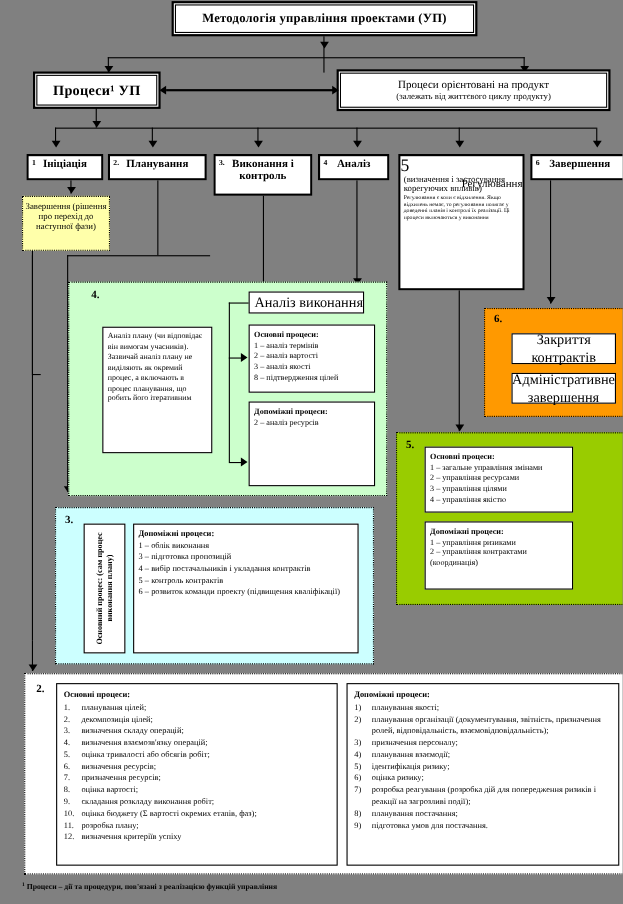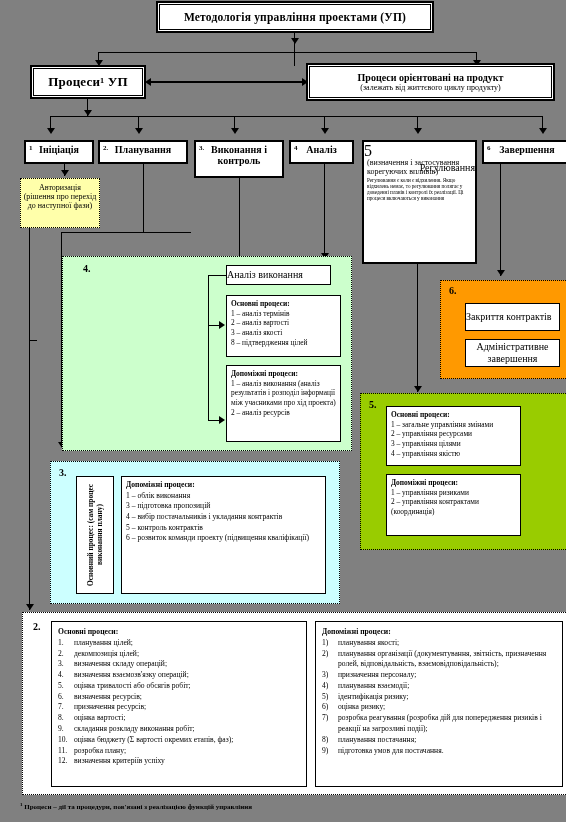--- a/index.html
+++ b/index.html
@@ -52,22 +52,22 @@
 
   .listbox{
     background:#fff;border:1px solid #000;box-sizing:border-box;
     font-size:7.4px;line-height:1.30;padding:3px 4px;
     position:absolute;overflow:hidden;
   }
   .listbox b{font-weight:bold;}
   .listbox .li{white-space:pre-wrap;}
   .ctrbox{
     background:#fff;border:1px solid #000;box-sizing:border-box;
-    display:flex;align-items:center;justify-content:flex-start;
-    text-align:center;font-size:10px;line-height:1.2;position:absolute;
+    display:flex;align-items:center;justify-content:flex-end;
+    text-align:center;font-size:13px;line-height:1.2;position:absolute;
   }
   .vert{
     writing-mode:vertical-rl;transform:rotate(180deg);
     font-weight:bold;font-size:7.4px;text-align:center;line-height:1.25;
   }
   .bigcol{
     font-size:7.6px;line-height:1.42;
   }
   .bigcol .hd{font-weight:bold;}
   .bigcol .row{display:flex;}
@@ -115,21 +115,21 @@
   <div class="ln" style="left:464px;top:52px;width:1px;height:14px;"></div>
   <div class="arrowdn" style="left:83px;top:60px;"></div>
   <div class="arrowdn" style="left:279px;top:38px;"></div>
   <div class="arrowdn" style="left:461px;top:60px;"></div>
 
   <div class="abs dbl title-main" style="left:21px;top:68px;width:110px;height:28px;font-size:13px;">
     <span>Процеси¹ УП</span>
   </div>
 
   <div class="abs dbl" style="left:297px;top:66px;width:243px;height:32px;display:flex;flex-direction:column;align-items:center;justify-content:center;">
-    <div style="font-weight:bold;font-size:10px;">Процеси орієнтовані на продукт</div>
+    <div style="font-weight:normal;font-size:10px;">Процеси орієнтовані на продукт</div>
     <div style="font-size:8px;">(залежать від життєвого циклу продукту)</div>
   </div>
 
   <div class="ln" style="left:139px;top:81px;width:152px;height:2px;"></div>
   <div class="arrowlf" style="left:133px;top:78px;"></div>
   <div class="arrowrt" style="left:290px;top:78px;"></div>
 
   <div class="ln" style="left:75px;top:98px;width:1px;height:18px;"></div>
   <div class="arrowdn" style="left:72px;top:110px;"></div>
 
@@ -178,21 +178,21 @@
 
   <div class="abs wbox thick phase-hd" style="left:470px;top:140px;width:90px;height:24px;">
     <span class="num">6</span>
     <span>Завершення</span>
   </div>
 
   <div class="ln" style="left:52px;top:164px;width:1px;height:12px;"></div>
   <div class="arrowdn" style="left:49px;top:170px;"></div>
 
   <div class="abs yellowbox" style="left:8px;top:178px;width:80px;height:50px;">
-    <span>Авторизація (рішення про перехід до наступної фази)</span>
+    <span>Завершення (рішення про перехід до наступної фази)</span>
   </div>
 
   <div class="ln" style="left:17px;top:228px;width:1px;height:112px;"></div>
   <div class="ln" style="left:17px;top:340px;width:8px;height:1px;"></div>
 
   <div class="ln" style="left:17px;top:232px;width:1px;height:350px;"></div>
   <div class="ln" style="left:17px;top:582px;width:1px;height:28px;"></div>
   <div class="arrowdn" style="left:14px;top:604px;"></div>
 
   <div class="ln" style="left:49px;top:232px;width:130px;height:1px;"></div>
@@ -208,36 +208,38 @@
 
   <div class="ln" style="left:405px;top:264px;width:1px;height:128px;"></div>
   <div class="arrowdn" style="left:402px;top:386px;"></div>
 
   <div class="ln" style="left:488px;top:164px;width:1px;height:112px;"></div>
   <div class="arrowdn" style="left:485px;top:270px;"></div>
 
   <div class="panel p-green" style="left:50px;top:256px;width:290px;height:195px;">
     <span class="pnum" style="left:20px;top:6px;">4.</span>
 
+    <div class="listbox" style="left:30px;top:40px;width:100px;height:115px;font-size:7.2px;line-height:1.32;">
+      <span>Аналіз плану (чи відповідає він вимогам учасників). Зазвичай аналіз плану не виділяють як окремий процес, а включають в процес планування, що робить його ітеративним</span>
+    </div>
 
     <div class="ctrbox" style="left:163px;top:8px;width:105px;height:20px;">
       <span>Аналіз виконання</span>
     </div>
 
     <div class="listbox" style="left:163px;top:38px;width:115px;height:62px;">
       <div><b>Основні процеси:</b></div>
       <div class="li">1 – аналіз термінів</div>
       <div class="li">2 – аналіз вартості</div>
       <div class="li">3 – аналіз якості</div>
       <div class="li">8 – підтвердження цілей</div>
     </div>
 
     <div class="listbox" style="left:163px;top:108px;width:115px;height:77px;">
       <div><b>Допоміжні процеси:</b></div>
-      <div class="li">1 – аналіз виконання (аналіз результатів і розподіл інформації між учасниками про хід проекта)</div>
       <div class="li">2 – аналіз ресурсів</div>
     </div>
 
     <div class="ln" style="left:145px;top:18px;width:1px;height:145px;"></div>
     <div class="ln" style="left:145px;top:18px;width:18px;height:1px;"></div>
     <div class="ln" style="left:145px;top:68px;width:12px;height:1px;"></div>
     <div class="ln" style="left:145px;top:163px;width:12px;height:1px;"></div>
     <div class="arrowrt" style="left:156px;top:64px;"></div>
     <div class="arrowrt" style="left:156px;top:159px;"></div>
   </div>

